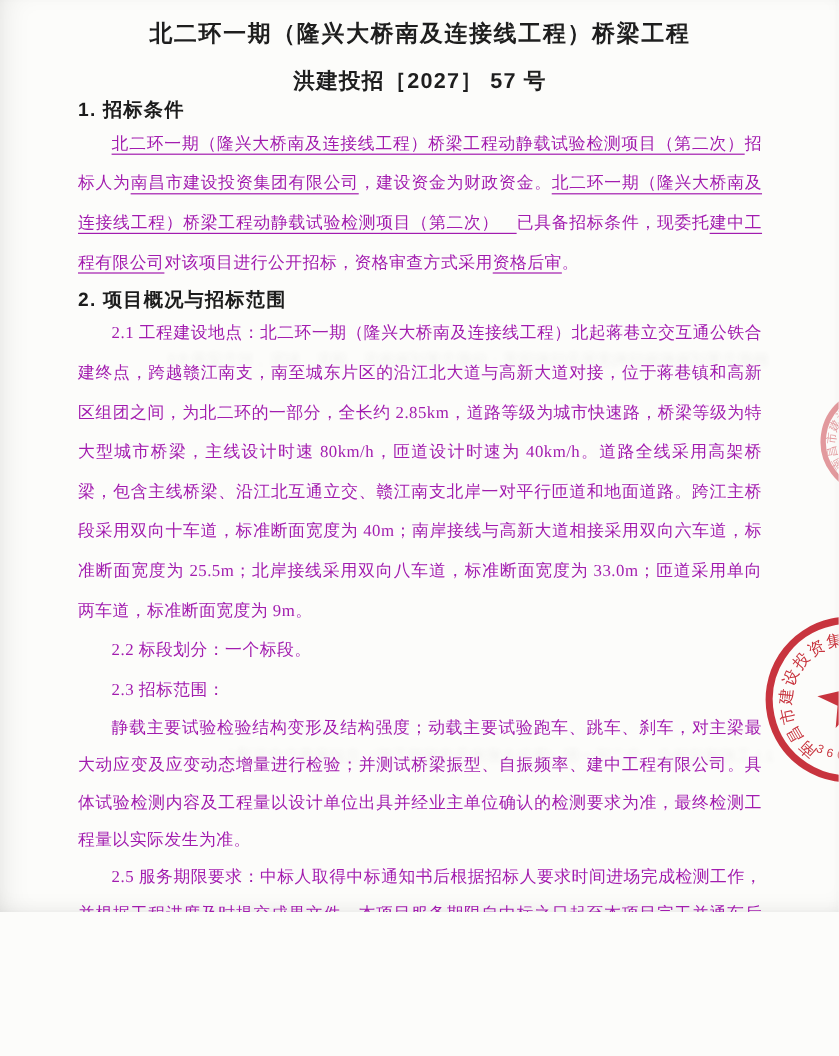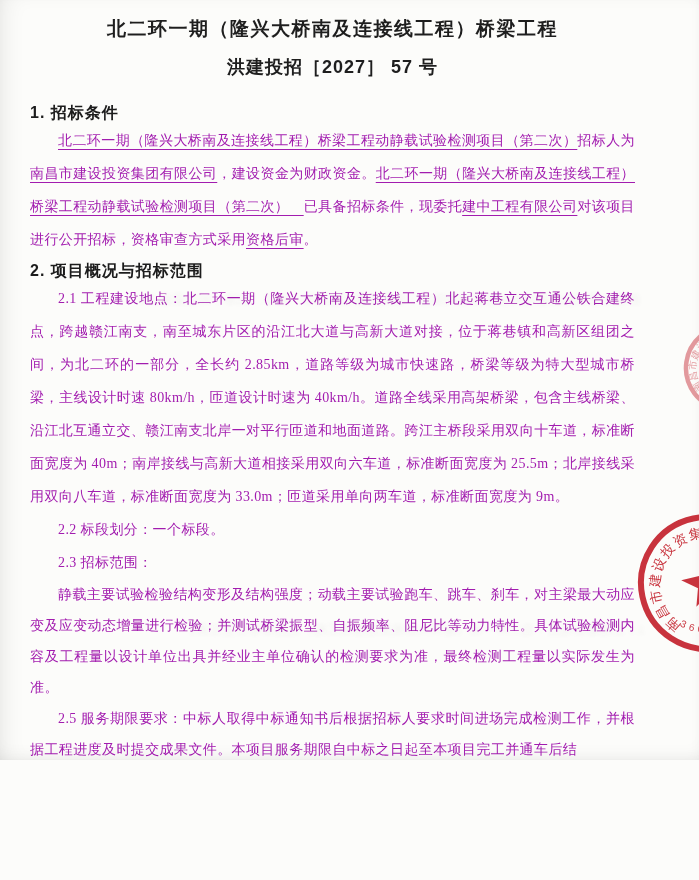--- a/index.html
+++ b/index.html
@@ -7,21 +7,21 @@
     width: 699px; height: 880px;
     background: #fcfcfa;
     font-family: "Liberation Serif", "DejaVu Serif", serif;
   }
   .page {
     position: relative;
     width: 699px; height: 760px;
     overflow: hidden;
     background: #fcfcfa;
     box-sizing: border-box;
-    padding: 14px 64px 0 30px;
+    padding: 14px 64px 0 65px;
     box-shadow: inset 14px 0 30px -20px rgba(0,0,0,.16),
                 inset -6px 0 20px -16px rgba(0,0,0,.10),
                 inset 0 -12px 26px -20px rgba(0,0,0,.14);
     color: #262626;
   }
   .title {
     text-align: center;
     font-family: "Liberation Sans", "DejaVu Sans", sans-serif;
     font-weight: bold;
     font-size: 19px;
@@ -32,21 +32,21 @@
   }
   .doc-num { font-size: 18px; letter-spacing: 1px; margin-bottom: 0; }
   .h {
     font-family: "Liberation Sans", "DejaVu Sans", sans-serif;
     font-weight: bold;
     font-size: 16px;
     line-height: 22px;
     letter-spacing: 1px;
     color: #1c1c1c;
   }
-  .h1 { margin-top: 20px; }
+  .h1 { }
   .h2 { margin-top: 4px; }
   p.body {
     margin: 0;
     font-size: 14px;
     line-height: 33px;
     letter-spacing: 0.4px;
     text-align: justify;
     text-indent: 2em;
     color: #a21caf;
   }
@@ -89,21 +89,21 @@
   <div class="title">北二环一期（隆兴大桥南及连接线工程）桥梁工程</div>
   <div class="title doc-num">洪建投招［2027］ 57 号</div>
 
   <div class="h h1">1. 招标条件</div>
   <p class="body p-cond"><span class="u">北二环一期（隆兴大桥南及连接线工程）桥梁工程动静载试验检测项目（第二次）</span><span>招标人为</span><span class="u">南昌市建设投资集团有限公司</span><span>，建设资金为财政资金。</span><span class="u">北二环一期（隆兴大桥南及连接线工程）桥梁工程动静载试验检测项目（第二次）　</span><span>已具备招标条件，现委托</span><span class="u">建中工程有限公司</span><span>对该项目进行公开招标，资格审查方式采用</span><span class="u">资格后审</span><span>。</span></p>
 
   <div class="h h2">2. 项目概况与招标范围</div>
   <p class="body p-21"><span>2.1 工程建设地点：北二环一期（隆兴大桥南及连接线工程）北起蒋巷立交互通公铁合建终点，跨越赣江南支，南至城东片区的沿江北大道与高新大道对接，位于蒋巷镇和高新区组团之间，为北二环的一部分，全长约 2.85km，道路等级为城市快速路，桥梁等级为特大型城市桥梁，主线设计时速 80km/h，匝道设计时速为 40km/h。道路全线采用高架桥梁，包含主线桥梁、沿江北互通立交、赣江南支北岸一对平行匝道和地面道路。跨江主桥段采用双向十车道，标准断面宽度为 40m；南岸接线与高新大道相接采用双向六车道，标准断面宽度为 25.5m；北岸接线采用双向八车道，标准断面宽度为 33.0m；匝道采用单向两车道，标准断面宽度为 9m。</span></p>
   <p class="body p-22"><span>2.2 标段划分：一个标段。</span></p>
   <p class="body p-23h"><span>2.3 招标范围：</span></p>
-  <p class="body tight p-23"><span>静载主要试验检验结构变形及结构强度；动载主要试验跑车、跳车、刹车，对主梁最大动应变及应变动态增量进行检验；并测试桥梁振型、自振频率、阻尼比等动力特性。具体试验检测内容及工程量以设计单位出具并经业主单位确认的检测要求为准，最终检测工程量以实际发生为准。</span></p>
+  <p class="body tight p-23"><span>静载主要试验检验结构变形及结构强度；动载主要试验跑车、跳车、刹车，对主梁最大动应变及应变动态增量进行检验；并测试桥梁振型、自振频率、建中工程有限公司。具体试验检测内容及工程量以设计单位出具并经业主单位确认的检测要求为准，最终检测工程量以实际发生为准。</span></p>
   <p class="body tight p-25"><span>2.5 服务期限要求：中标人取得中标通知书后根据招标人要求时间进场完成检测工作，并根据工程进度及时提交成果文件。本项目服务期限自中标之日起至本项目完工并通车后结</span></p>
 
   <div class="bleed bleed-1">静载主要试验检验结构变形及结构强度；动载主要试验跑车、跳车、刹车，对主梁最大动应变及应变动态增量进行检验；并测试桥梁振型、自振频率、阻尼比等动力特性。具体试验检测内容及工程量以设计单位出具并经业主单位确认的检测要求为准，最终检测工程量以实际发生为准。</div>
   <div class="bleed bleed-2">2.1 工程建设地点：北二环一期（隆兴大桥南及连接线工程）北起蒋巷立交互通公铁合建终点，跨越赣江南支，南至城东片区的沿江北大道与高新大道对接，位于蒋巷镇和高新区组团之间，为北二环的一部分，全长约 2.85km，道路等级为城市快速路，桥梁等级为特大型城市桥梁，主线设计时速 80km/h，匝道设计时速为 40km/h。道路全线采用高架桥梁，包含主线桥梁、沿江北互通立交、赣江南支北岸一对平行匝道和地面道路。跨江主桥段采用双向十车道，标准断面宽度为 40m；南岸接线与高新大道相接采用双向六车道，标准断面宽度为 25.5m；北岸接线采用双向八车道，标准断面宽度为 33.0m；匝道采用单向两车道，标准断面宽度为 9m。</div>
   <div class="bleed bleed-3">动静载试验检测项目（第二次）招标公告</div>
 
   <svg class="seal seal-main" width="220" height="220" viewBox="0 0 220 220" style="color: rgb(196, 35, 46);">
     <circle cx="110" cy="110" r="66" fill="none" stroke="currentColor" stroke-width="6"></circle>
     <path id="sealArcMain" d="M 76 146 A 48 48 0 1 1 144 146" fill="none"></path>
     <text font-size="13.5" fill="currentColor" letter-spacing="1.5" font-family="Liberation Sans, DejaVu Sans, sans-serif">

